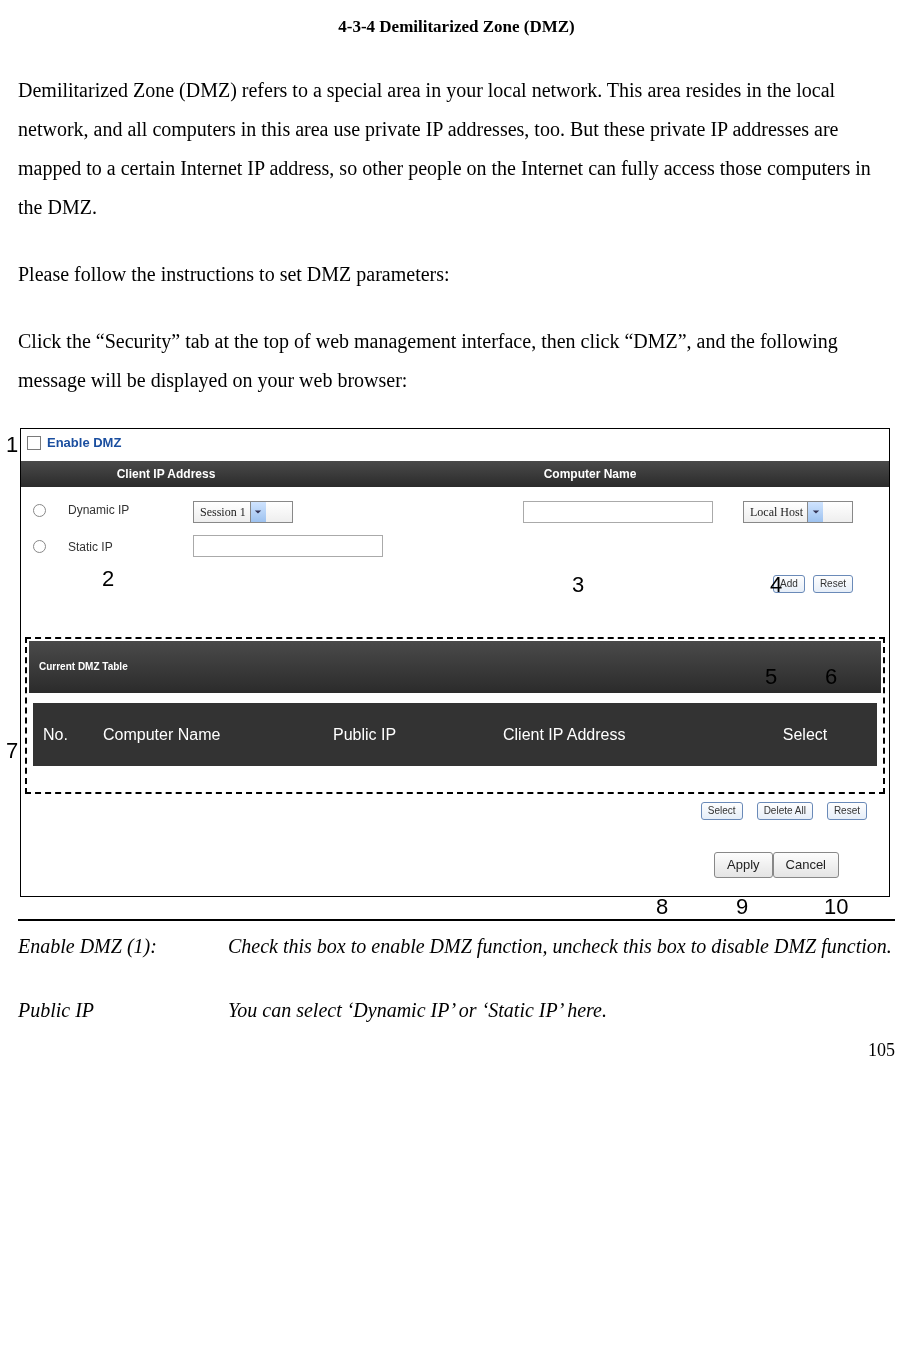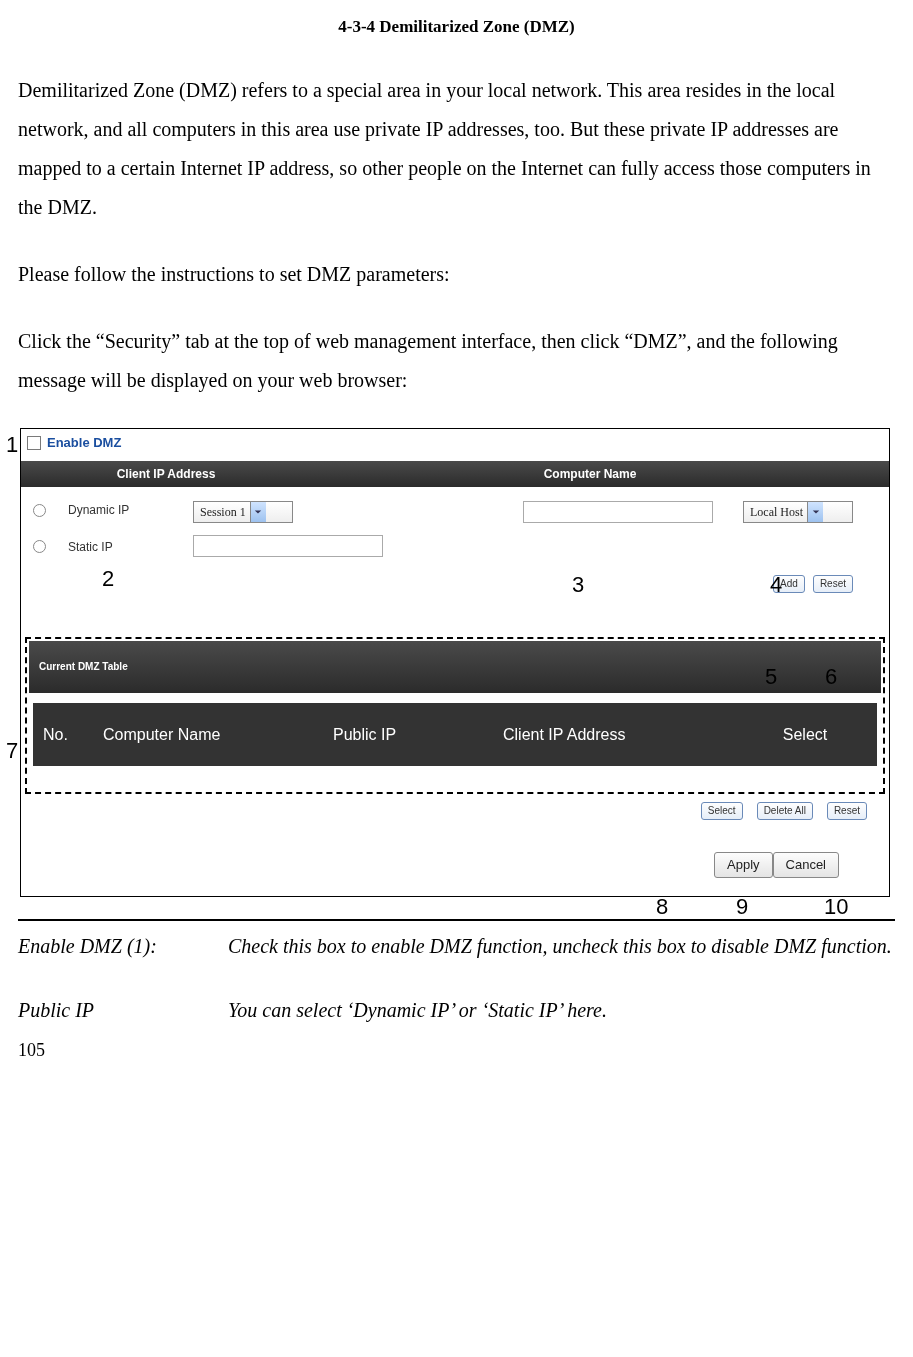--- a/index.html
+++ b/index.html
@@ -171,21 +171,21 @@
     font-family: Arial, sans-serif;
     font-size: 22px;
     color: #000;
     z-index: 5;
   }
   
   hr.heavy { border: none; border-top: 2px solid #000; margin-bottom: 6px; }
   .def-row { display: flex; font-style: italic; margin-bottom: 26px; line-height: 1.9;}
   .def-term { flex: 0 0 210px; }
   .def-desc { flex: 1; }
-  .page-num { text-align: left; font-size: 18px; font-style: normal; margin-top: 4px; font-family: "Times New Roman", serif;}
+  .page-num { text-align: right; font-size: 18px; font-style: normal; margin-top: 4px; font-family: "Times New Roman", serif;}
 </style>
 </head>
 <body>
 
 <div class="heading">4-3-4 Demilitarized Zone (DMZ)</div>
 
 <div class="para">Demilitarized Zone (DMZ) refers to a special area in your local network. This area resides in the local network, and all computers in this area use private IP addresses, too. But these private IP addresses are mapped to a certain Internet IP address, so other people on the Internet can fully access those computers in the DMZ.</div>
 <div class="para">Please follow the instructions to set DMZ parameters:</div>
 <div class="para">Click the “Security” tab at the top of web management interface, then click “DMZ”, and the following message will be displayed on your web browser:</div>
 

